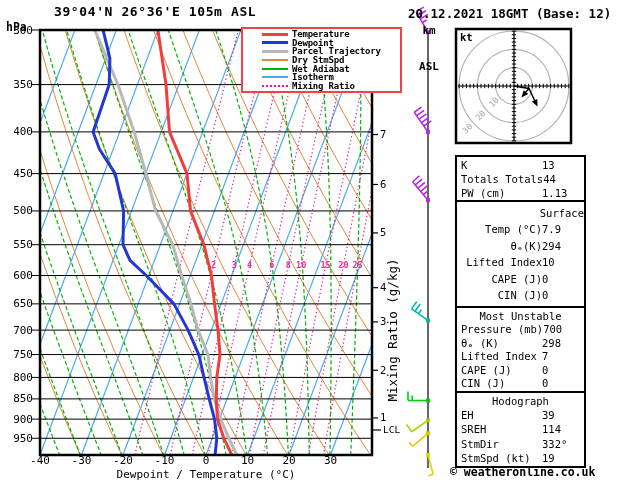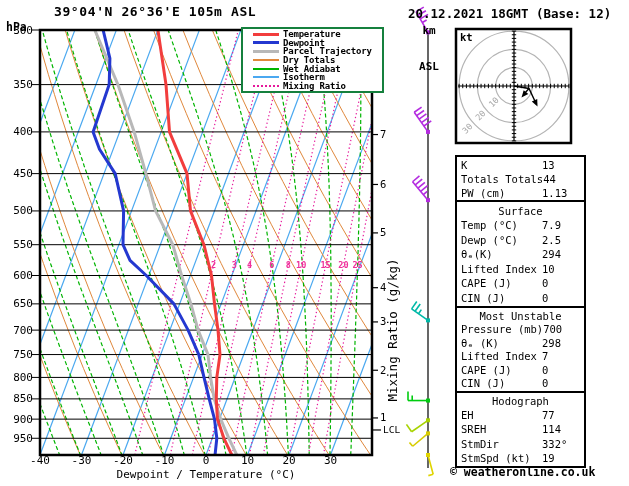--- a/index.html
+++ b/index.html
@@ -4,33 +4,33 @@
 <style>
   html,body{margin:0;padding:0;background:#fff;}
   #stage{position:relative;width:629px;height:486px;background:#fff;overflow:hidden;
          font-family:"DejaVu Sans Mono","DejaVu Sans",monospace;}
   #chart-svg{position:absolute;left:0;top:0;}
   .hdr{position:absolute;color:#000;white-space:pre;}
   #hpa-label{left:6px;top:20px;font:bold 11.5px "DejaVu Sans Mono",monospace;}
   #main-title{left:54px;top:4px;font:bold 13px "DejaVu Sans Mono",monospace;letter-spacing:.6px;}
   #datetime-title{left:408px;top:6px;font:bold 12.5px "DejaVu Sans Mono",monospace;}
   #km-asl{left:371px;top:1px;width:28px;text-align:center;font:bold 11px "DejaVu Sans Mono",monospace;line-height:12px;margin-left:44px;}
-  #legend{position:absolute;left:241px;top:27px;width:125px;background:#fff;border:2px solid #15803d;padding:1px 7px;}
+  #legend{position:absolute;left:241px;top:27px;width:125px;background:#fff;border:2px solid #ef4444;padding:1px 16px;}
   .lrow{display:flex;align-items:center;height:8.6px;}
   .lswatch{width:26px;margin:0 4px 0 3px;flex:none;}
   .llabel{font:bold 9px "DejaVu Sans Mono",monospace;white-space:pre;letter-spacing:-0.2px;}
   .panel{position:absolute;left:455px;width:127px;border:2px solid #000;background:#fff;
          display:flex;flex-direction:column;justify-content:space-evenly;
          font:10.5px "DejaVu Sans Mono","DejaVu Sans",monospace;color:#000;}
   .prow{display:flex;padding:0 4px;}
   .pl{flex:1;white-space:pre;}
   .pv{width:38px;white-space:pre;}
   .ptitle{text-align:center;}
   #panel-indices{top:155px;height:44px;}
-  #panel-surface{top:200px;height:104px;}
+  #panel-surface{top:200px;height:104px;align-items:flex-end;}
   #panel-mu{top:306px;height:83px;}
   #panel-hodo{top:391px;height:73px;}
   #copyright{left:450px;top:465px;font:bold 11.5px "DejaVu Sans Mono",monospace;text-align:center;}
   text{fill:#000;}
   .ax{font:11px "DejaVu Sans Mono",monospace;}
   .axkm{font:10.5px "DejaVu Sans Mono",monospace;}
   .lcl{font:9.5px "DejaVu Sans Mono",monospace;}
   .mrl{font:12.5px "DejaVu Sans Mono",monospace;}
   .mxv{font:bold 8.5px "DejaVu Sans Mono",monospace;fill:#f0309b;}
   .ktl{font:bold 10.5px "DejaVu Sans Mono",monospace;}
@@ -332,21 +332,21 @@
     <div class="lrow">
         <span class="lswatch" style="height: 3px; background: rgb(36, 56, 208);"></span>
         <span class="llabel">Dewpoint</span>
       </div>
     <div class="lrow">
         <span class="lswatch" style="height: 3px; background: rgb(184, 184, 184);"></span>
         <span class="llabel">Parcel Trajectory</span>
       </div>
     <div class="lrow">
         <span class="lswatch" style="height: 2px; background: rgb(224, 136, 60);"></span>
-        <span class="llabel">Dry Totals</span>
+        <span class="llabel">Dry StmSpd</span>
       </div>
     <div class="lrow">
         <span class="lswatch" style="height: 2px; background: rgb(0, 180, 0);"></span>
         <span class="llabel">Wet Adiabat</span>
       </div>
     <div class="lrow">
         <span class="lswatch" style="height: 2px; background: rgb(74, 168, 240);"></span>
         <span class="llabel">Isotherm</span>
       </div>
     <div class="lrow">
@@ -370,24 +370,20 @@
       </div>
   </div>
 
   <div id="panel-surface" class="panel">
     <div class="ptitle">Surface</div>
     <div class="prow">
         <span class="pl">Temp (°C)</span>
         <span class="pv">7.9</span>
       </div>
     <div class="prow">
-        <span class="pl">Dewp (°C)</span>
-        <span class="pv">2.5</span>
-      </div>
-    <div class="prow">
         <span class="pl">θₑ(K)</span>
         <span class="pv">294</span>
       </div>
     <div class="prow">
         <span class="pl">Lifted Index</span>
         <span class="pv">10</span>
       </div>
     <div class="prow">
         <span class="pl">CAPE (J)</span>
         <span class="pv">0</span>
@@ -419,21 +415,21 @@
     <div class="prow">
         <span class="pl">CIN (J)</span>
         <span class="pv">0</span>
       </div>
   </div>
 
   <div id="panel-hodo" class="panel">
     <div class="ptitle">Hodograph</div>
     <div class="prow">
         <span class="pl">EH</span>
-        <span class="pv">77</span>
+        <span class="pv">39</span>
       </div>
     <div class="prow">
         <span class="pl">SREH</span>
         <span class="pv">114</span>
       </div>
     <div class="prow">
         <span class="pl">StmDir</span>
         <span class="pv">332°</span>
       </div>
     <div class="prow">

